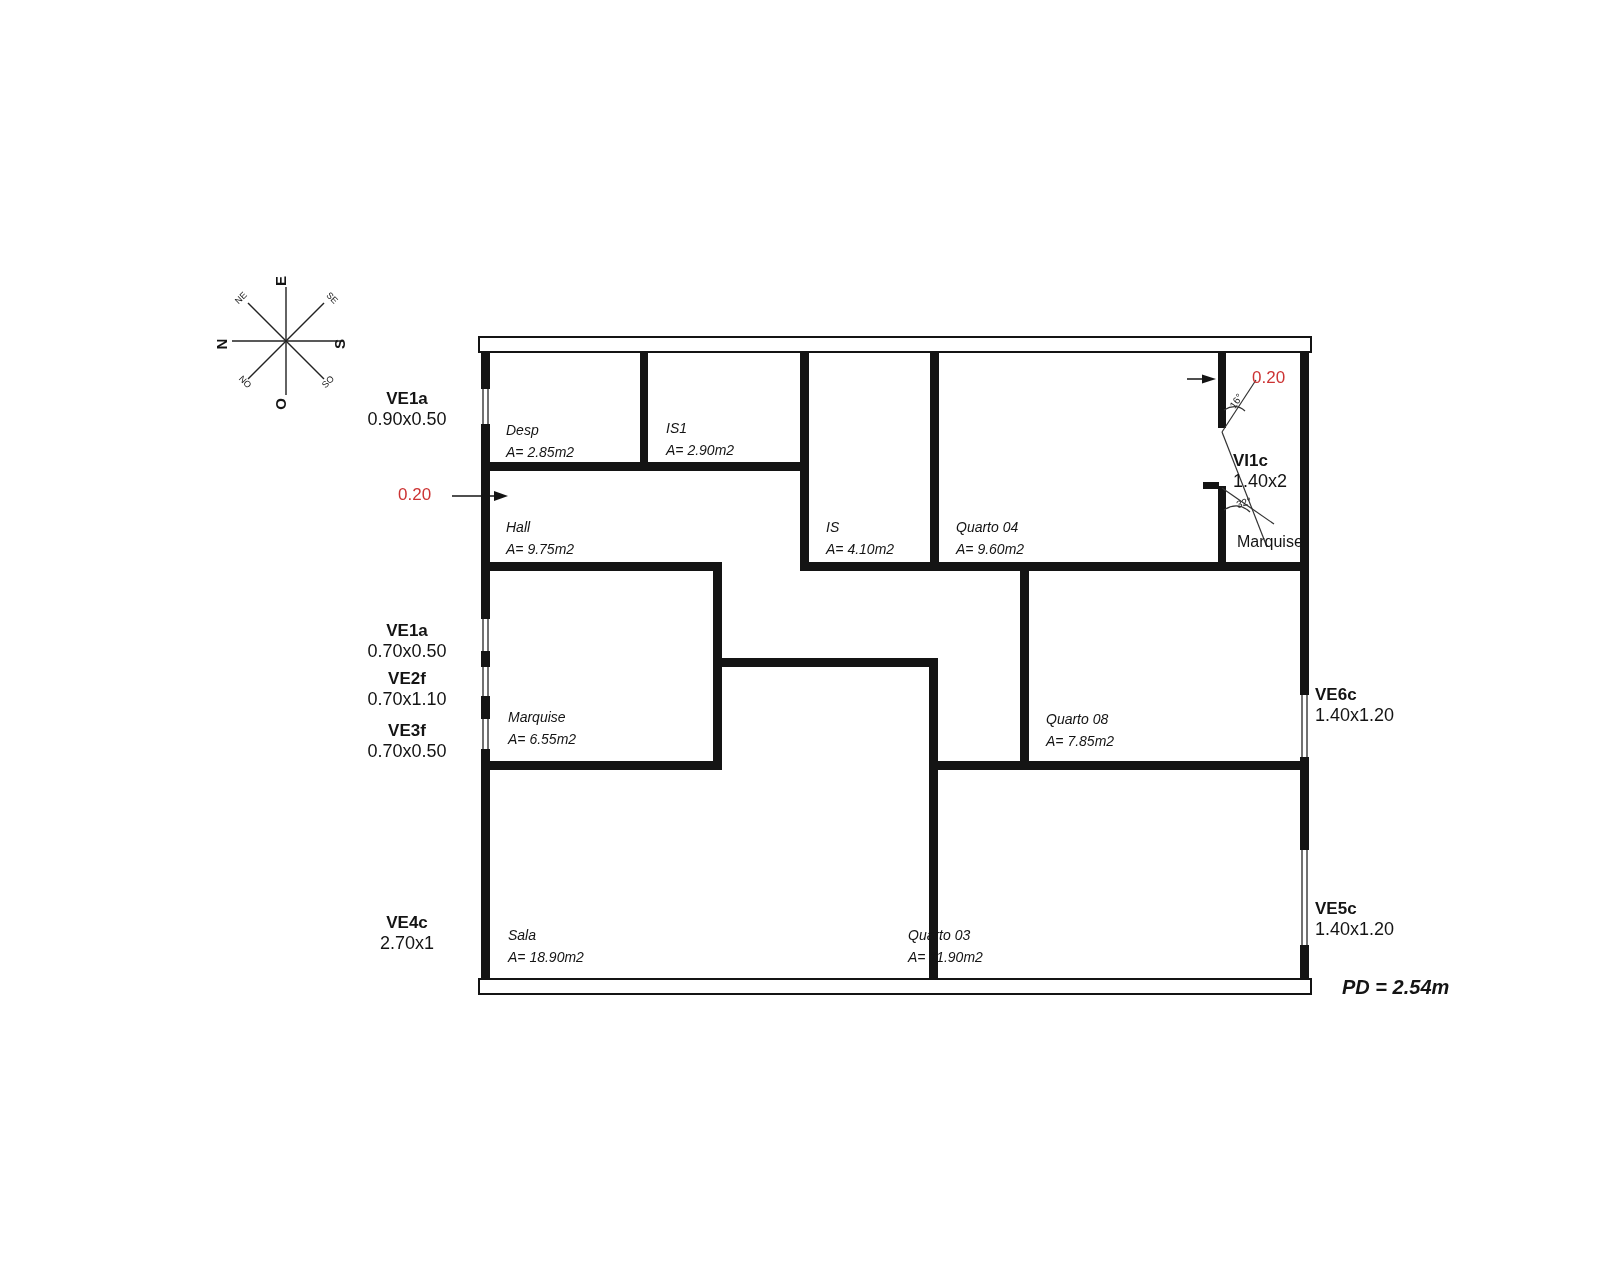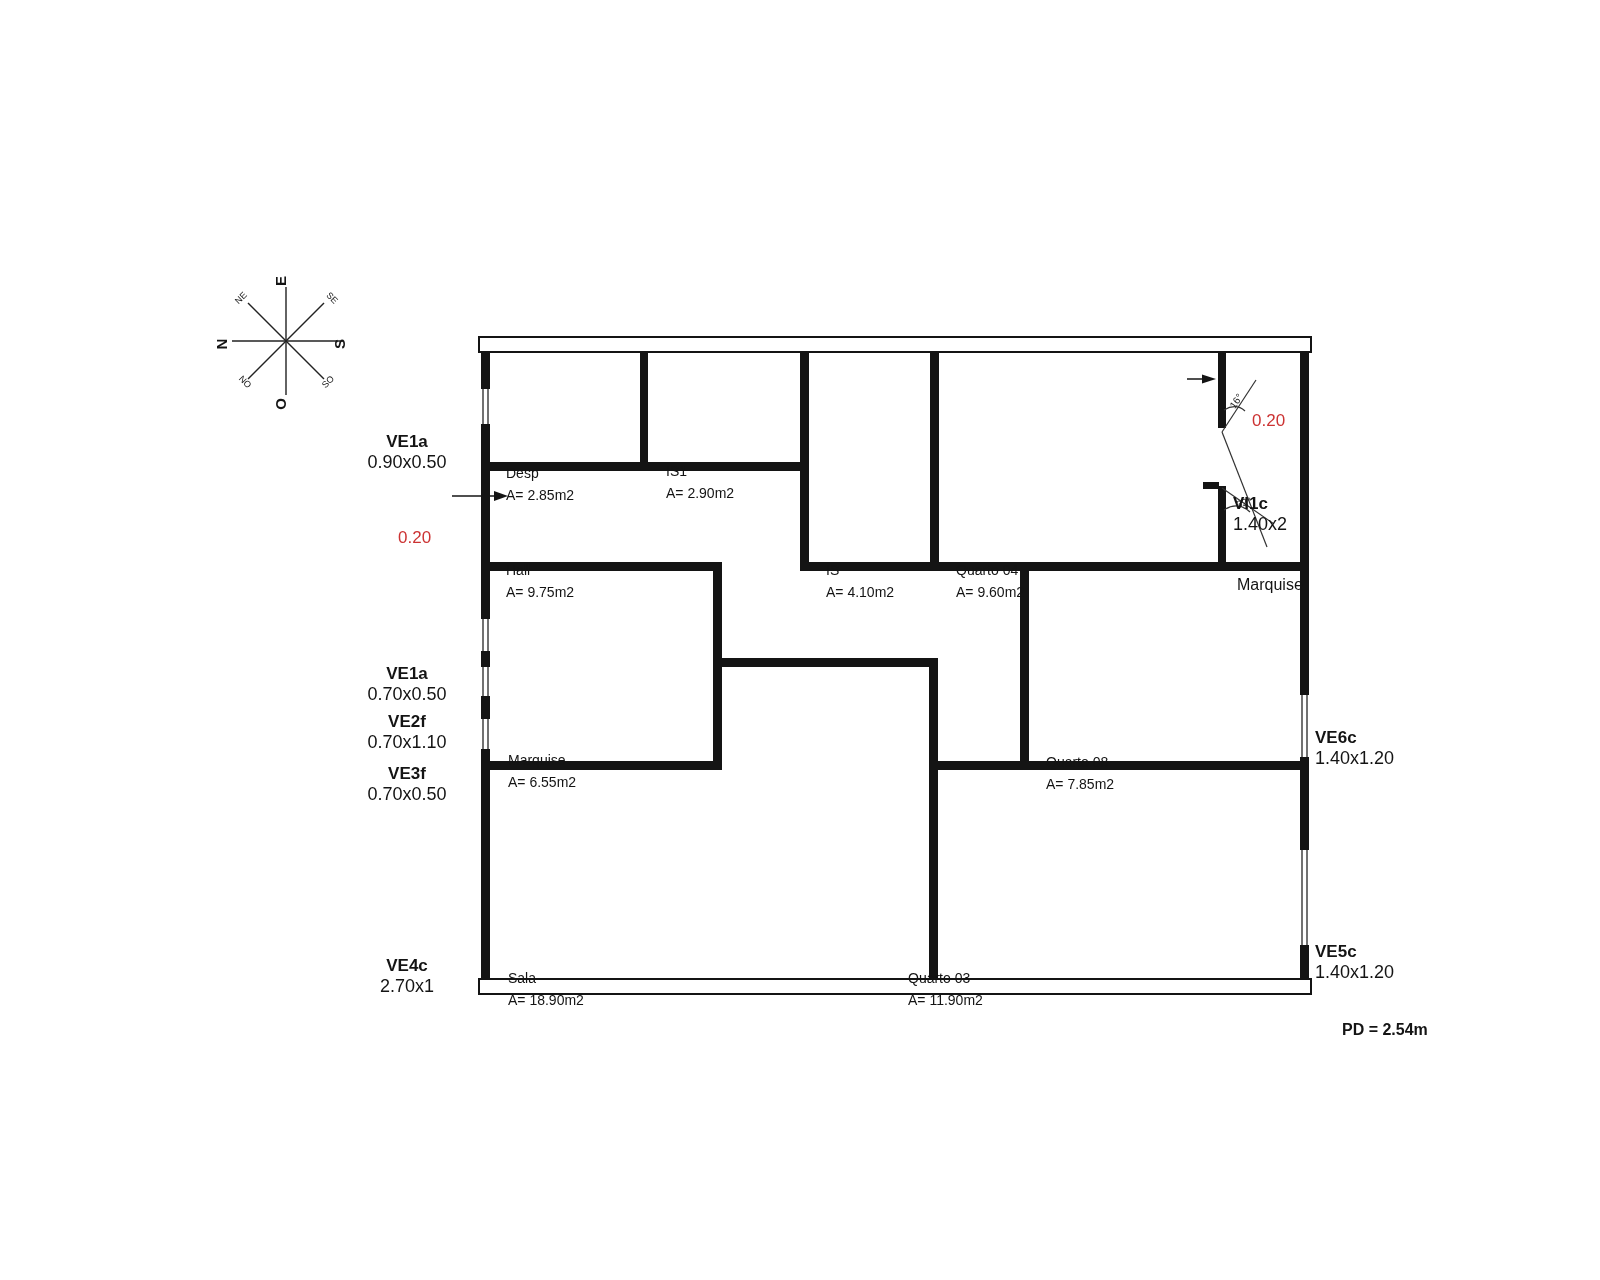--- a/index.html
+++ b/index.html
@@ -1,28 +1,28 @@
 <!DOCTYPE html>
 <html><head>
 <meta charset="utf-8">
 <title>Floor Plan</title>
 <style>
   html,body{margin:0;padding:0;background:#ffffff;}
   body{width:1600px;height:1280px;font-family:"Liberation Sans",sans-serif;color:#141414;}
   .canvas{position:relative;width:1600px;height:1280px;background:#fff;overflow:hidden;}
   svg{position:absolute;left:0;top:0;}
   svg text{font-family:"Liberation Sans",sans-serif;fill:#141414;}
-  .lbl{position:absolute;white-space:nowrap;line-height:22px;font-size:14px;margin-top:43px;}
-  .room .r-name,.room .r-area{line-height:22px;font-size:14px;}
+  .lbl{position:absolute;white-space:nowrap;line-height:22px;font-size:14px;}
+  .room .r-name,.room .r-area{line-height:22px;font-size:14px;font-style:italic;}
   .op{line-height:normal;}
   .op .code{font-weight:bold;font-size:17px;line-height:23px;}
   .op .dim{font-size:18px;line-height:19px;}
   .left-col{width:122px;text-align:center;}
   .red{color:#cc3333;font-size:17px;font-weight:normal;}
-  .pd{font-weight:bold;font-size:16px;}
+  .pd{font-weight:bold;font-size:20px;font-style:italic;}
   .marq{font-size:16px;}
   .c-big{font-size:15px;font-weight:bold;}
   .c-small{font-size:9px;}
   .ang{font-size:10px;fill:#222;}
 </style>
 </head>
 <body>
 
 <div class="canvas">
 

